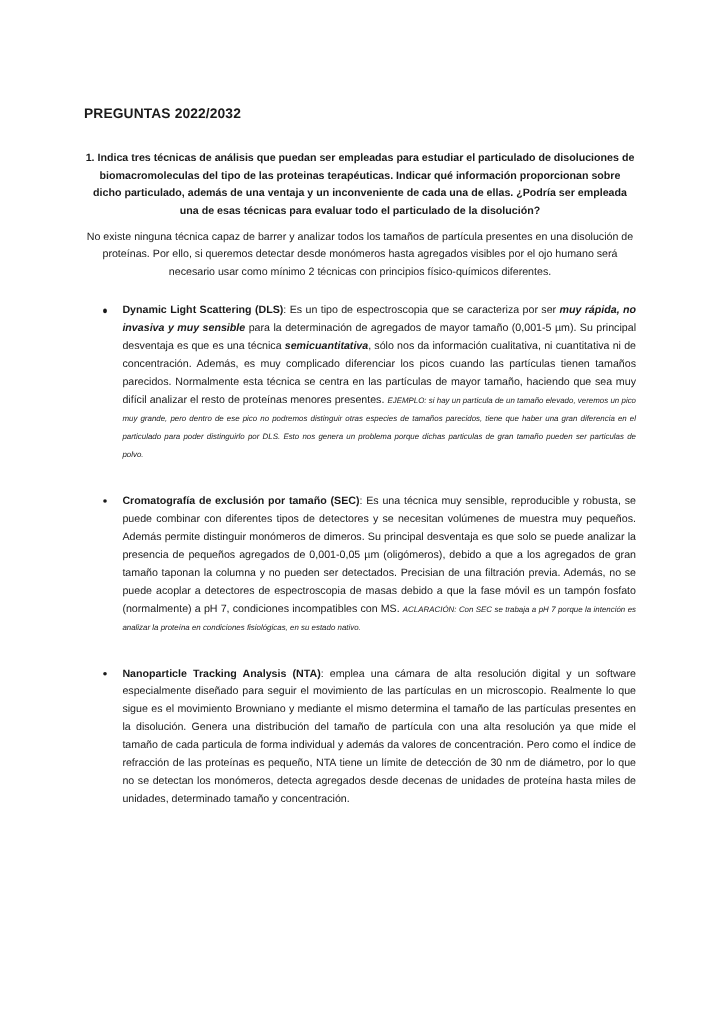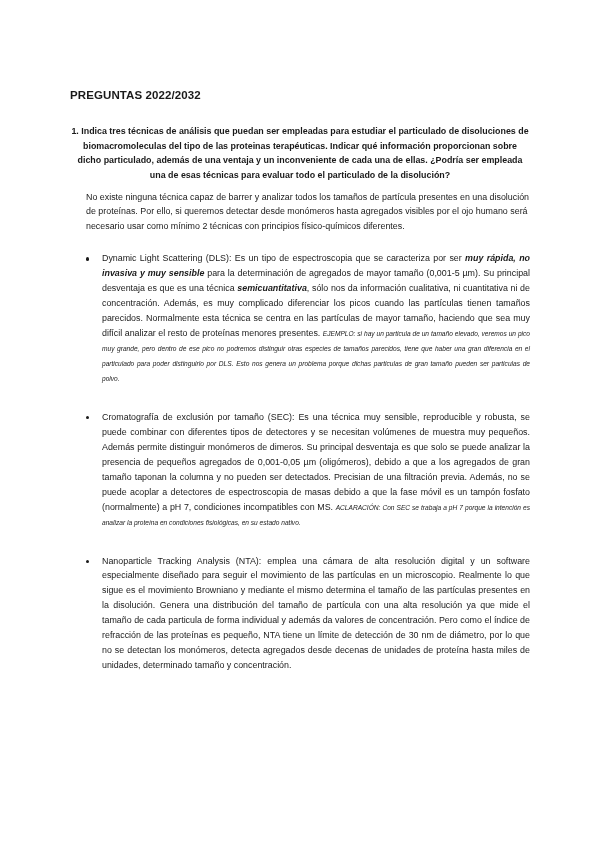--- a/index.html
+++ b/index.html
@@ -32,22 +32,22 @@
   .question {
     font-size: 8.9px;
     font-weight: bold;
     line-height: 1.62;
     margin: 0 0 8px 0;
     text-align: center;
   }
   .intro {
     font-size: 8.9px;
     line-height: 1.62;
-    margin: 0 0 18px 16px;
-    text-align: left;
+    margin: 0 0 18px 0;
+    text-align: center;
   }
   ul.bullets {
     list-style: none;
     margin: 0;
     padding: 0;
   }
   ul.bullets > li {
     position: relative;
     padding-left: 32px;
     margin-bottom: 24px;
@@ -61,21 +61,21 @@
     border-radius: 50%;
     background: #1a1a1a;
   }
   .para {
     font-size: 8.9px;
     line-height: 1.68;
     text-align: justify;
     margin: 0;
   }
   .para .lead {
-    font-weight: normal;
+    font-weight: bold;
   }
   .para b { font-weight: normal; }
   .para .bi { font-weight: bold; font-style: italic; }
   .note {
     font-size: 6.6px;
     font-style: italic;
     line-height: 1.72;
     text-align: justify;
   }
 </style>

